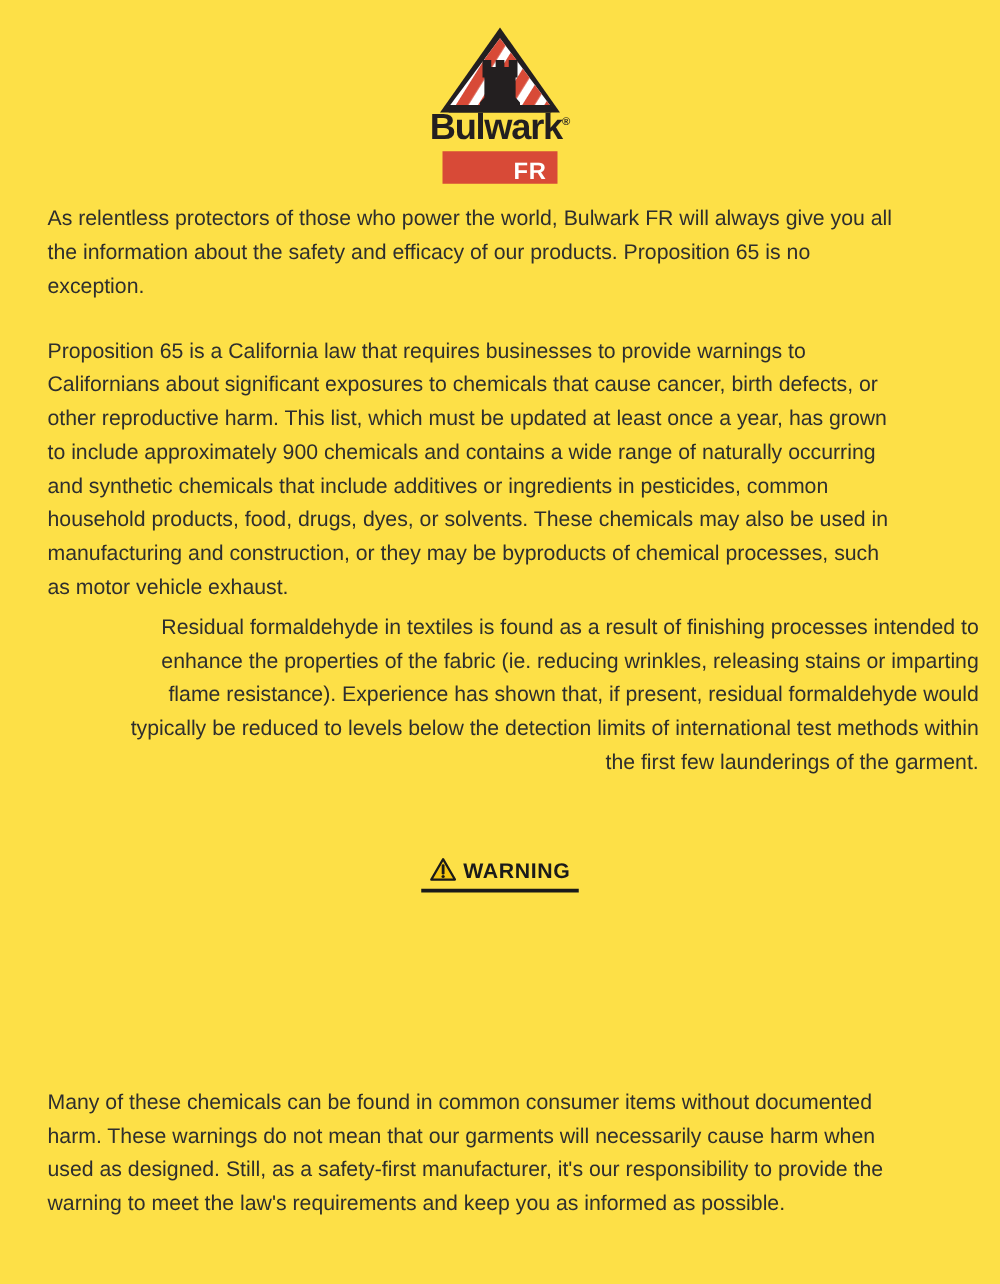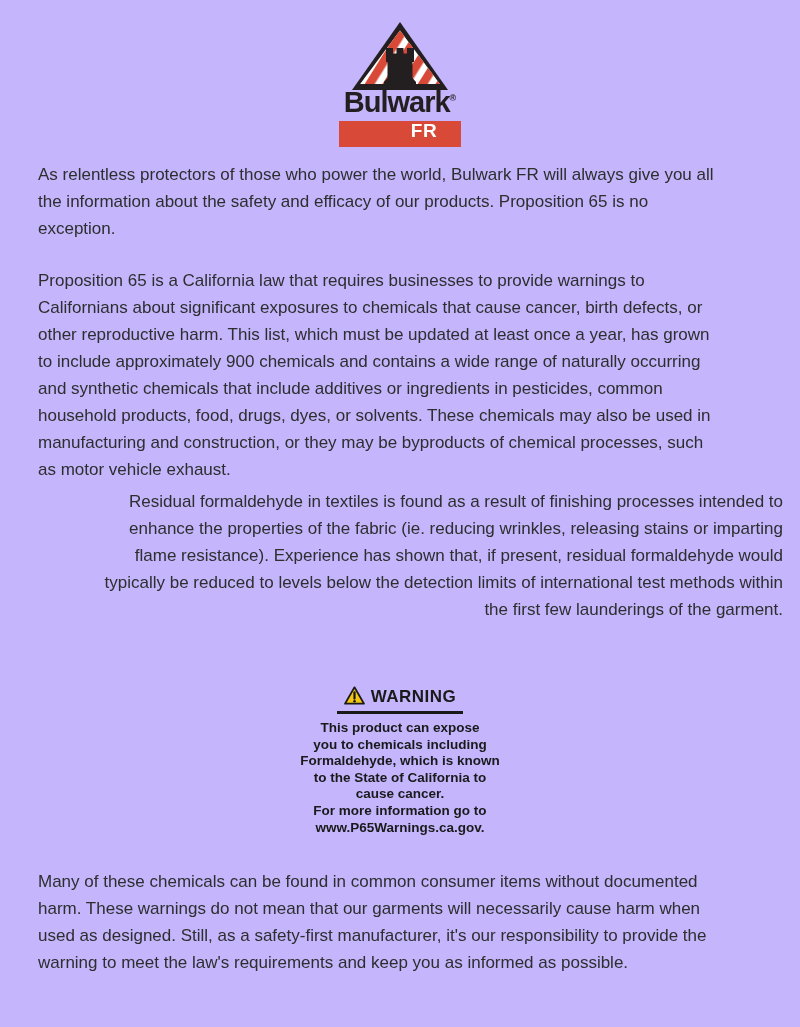--- a/index.html
+++ b/index.html
@@ -1,21 +1,21 @@
 <!DOCTYPE html>
 <html><head>
 <meta charset="utf-8">
 <style>
   * { margin: 0; padding: 0; box-sizing: border-box; }
   html, body { background: #ffffff; }
   .page {
     position: relative;
     width: 800px;
     height: 1027px;
-    background: #c4b5fd;
+    background: #fde047;
     font-family: "Liberation Sans", sans-serif;
     overflow: hidden;
   }
 
   
   .logo {
     position: absolute;
     left: 0; right: 0;
     top: 21px;
     display: flex;
@@ -32,25 +32,25 @@
     line-height: 1;
     white-space: nowrap;
   }
   .logo-reg {
     font-size: 9px;
     vertical-align: super;
     letter-spacing: 0;
   }
   .logo-fr-bar {
     margin-top: 4px;
-    width: 122px;
+    width: 92px;
     height: 26px;
     background: #D84A37;
     display: flex;
-    align-items: flex-start;
+    align-items: flex-end;
     justify-content: center;
     padding-left: 48px;
   }
   .logo-fr-text {
     color: #ffffff;
     font-weight: bold;
     font-size: 19px;
     letter-spacing: 0.5px;
     line-height: 1;
   }
@@ -156,27 +156,20 @@
   <div class="warning-block">
     <div class="warning-header">
       <svg class="warning-icon" viewBox="0 0 24 22">
         <path d="M12,1.5 L23,20.5 L1,20.5 Z" fill="#F3C613" stroke="#1a1a1a" stroke-width="2" stroke-linejoin="round"></path>
         <path d="M12,7.5 L12,14.5" stroke="#1a1a1a" stroke-width="2.6" stroke-linecap="round"></path>
         <circle cx="12" cy="17.6" r="1.5" fill="#1a1a1a"></circle>
       </svg>
       <span class="warning-title">WARNING</span>
     </div>
     <div class="warning-rule"></div>
-    <div class="warning-body">This product can expose
-you to chemicals including
-Formaldehyde, which is known
-to the State of California to
-cause cancer.
-For more information go to
-www.P65Warnings.ca.gov.</div>
   </div>
 
   <div class="para p5">Many of these chemicals can be found in common consumer items without documented
 harm. These warnings do not mean that our garments will necessarily cause harm when
 used as designed. Still, as a safety-first manufacturer, it's our responsibility to provide the
 warning to meet the law's requirements and keep you as informed as possible.</div>
 
 </div>
 
 </body></html>

